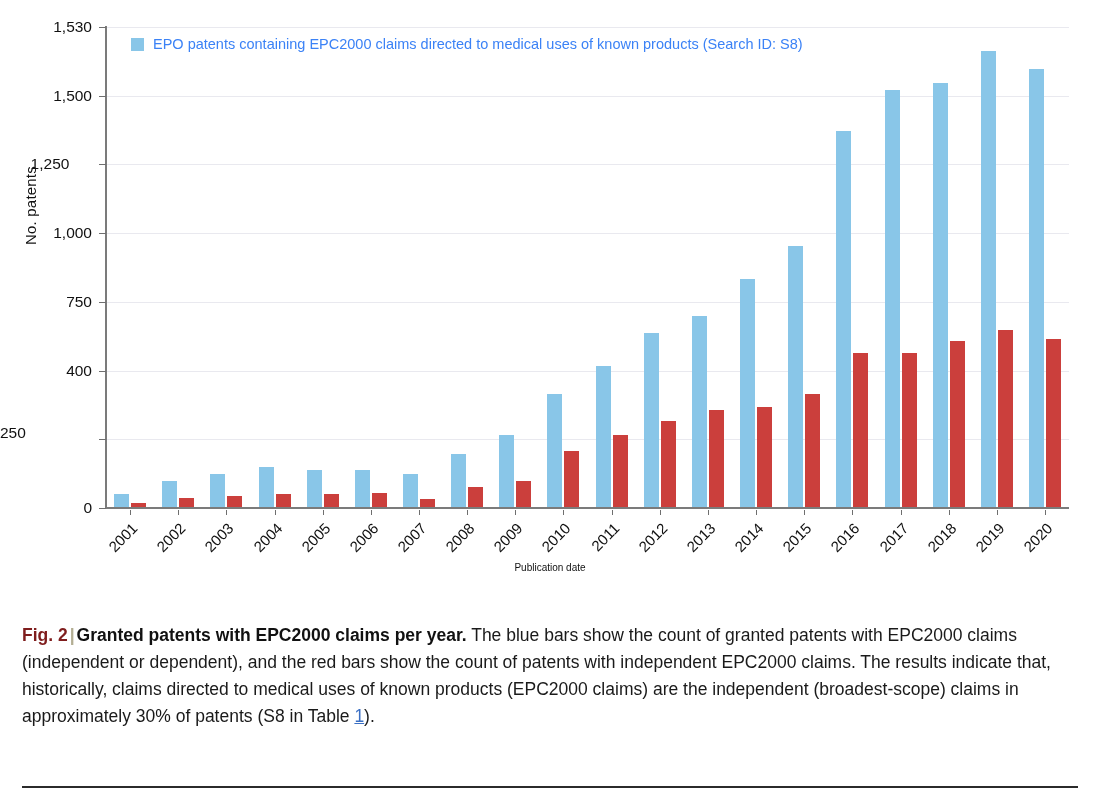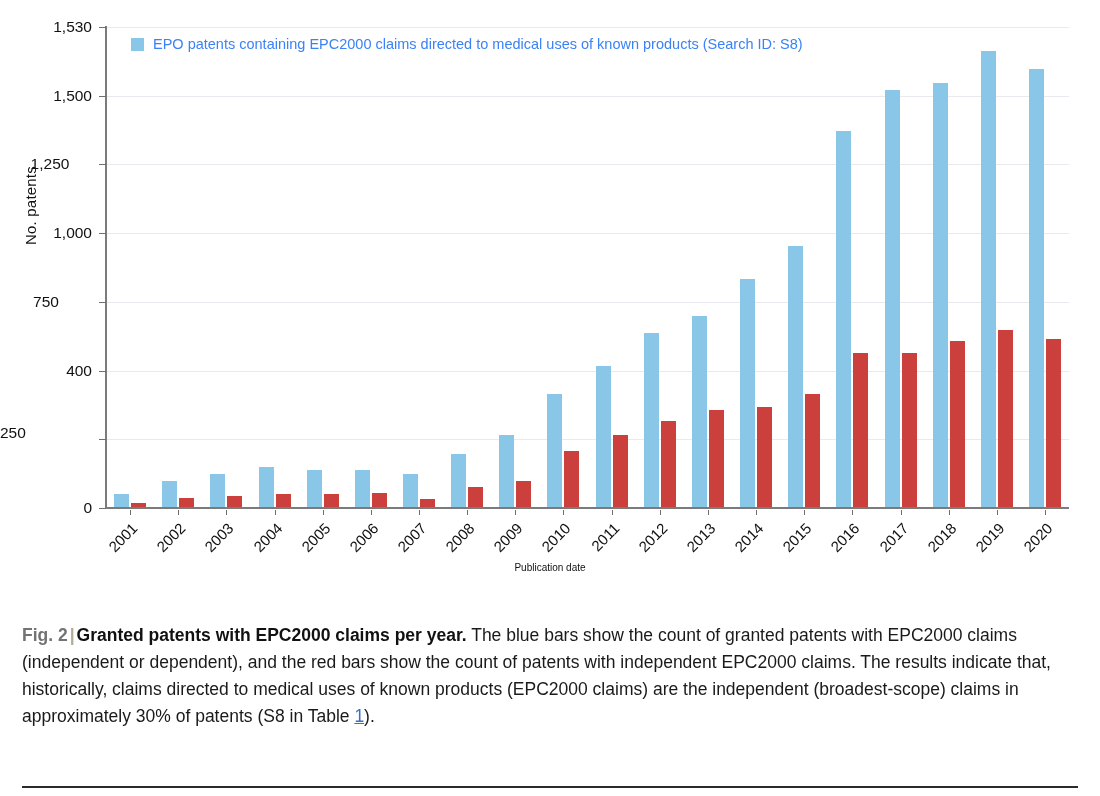--- a/index.html
+++ b/index.html
@@ -77,21 +77,21 @@
   .swatch{width:13px;height:13px;margin-right:9px;flex:none;}
   .swatch.blue{background:#89c6e8;}
   .swatch.red{background:#cb3f3c;}
   .legend-text{font-size:14.5px;color:#3b82f6;white-space:nowrap;}
 
   
   .caption{
     position:absolute;left:22px;top:622px;width:1040px;
     font-size:17.5px;line-height:1.55;color:#1a1a1a;
   }
-  .figno{color:#737373;font-weight:bold;}
+  .figno{color:#7f1d1d;font-weight:bold;}
   .figbar{color:#b3ae93;font-weight:bold;padding:0 2px;}
   .capbold{font-weight:bold;color:#111;}
   .link{color:#3a6fc4;}
 
   .rule{
     position:absolute;left:22px;bottom:8px;width:1056px;height:2px;background:#2b2b2b;
   }
 </style>
 </head>
 <body>
@@ -198,21 +198,21 @@
       <div class="axis-x"></div>
     </div>
 
     <div id="yticks">
         <div class="ytick-label" style="position: absolute; left: 0px; width: 92px; text-align: right; top: 508px;">0</div>
         <div class="ytick-mark" style="position: absolute; left: 99px; top: 508px;"></div>
         <div class="ytick-label" style="position: absolute; left: 0px; width: 92px; text-align: left; top: 433px;">250</div>
         <div class="ytick-mark" style="position: absolute; left: 99px; top: 439.286px;"></div>
         <div class="ytick-label" style="position: absolute; left: 0px; width: 92px; text-align: right; top: 370.571px;">400</div>
         <div class="ytick-mark" style="position: absolute; left: 99px; top: 370.571px;"></div>
-        <div class="ytick-label" style="position: absolute; left: 0px; width: 92px; text-align: center; top: 301.857px;">750</div>
+        <div class="ytick-label" style="position: absolute; left: 0px; width: 92px; text-align: right; top: 301.857px;">750</div>
         <div class="ytick-mark" style="position: absolute; left: 99px; top: 301.857px;"></div>
         <div class="ytick-label" style="position: absolute; left: 0px; width: 92px; text-align: right; top: 233.143px;">1,000</div>
         <div class="ytick-mark" style="position: absolute; left: 99px; top: 233.143px;"></div>
         <div class="ytick-label" style="position: absolute; left: 4px; width: 92px; text-align: center; top: 164.429px;">1,250</div>
         <div class="ytick-mark" style="position: absolute; left: 99px; top: 164.429px;"></div>
         <div class="ytick-label" style="position: absolute; left: 0px; width: 92px; text-align: right; top: 95.7143px;">1,500</div>
         <div class="ytick-mark" style="position: absolute; left: 99px; top: 95.7143px;"></div>
         <div class="ytick-label" style="position: absolute; left: 0px; width: 92px; text-align: right; top: 27px;">1,530</div>
         <div class="ytick-mark" style="position: absolute; left: 99px; top: 27px;"></div>
       </div>

